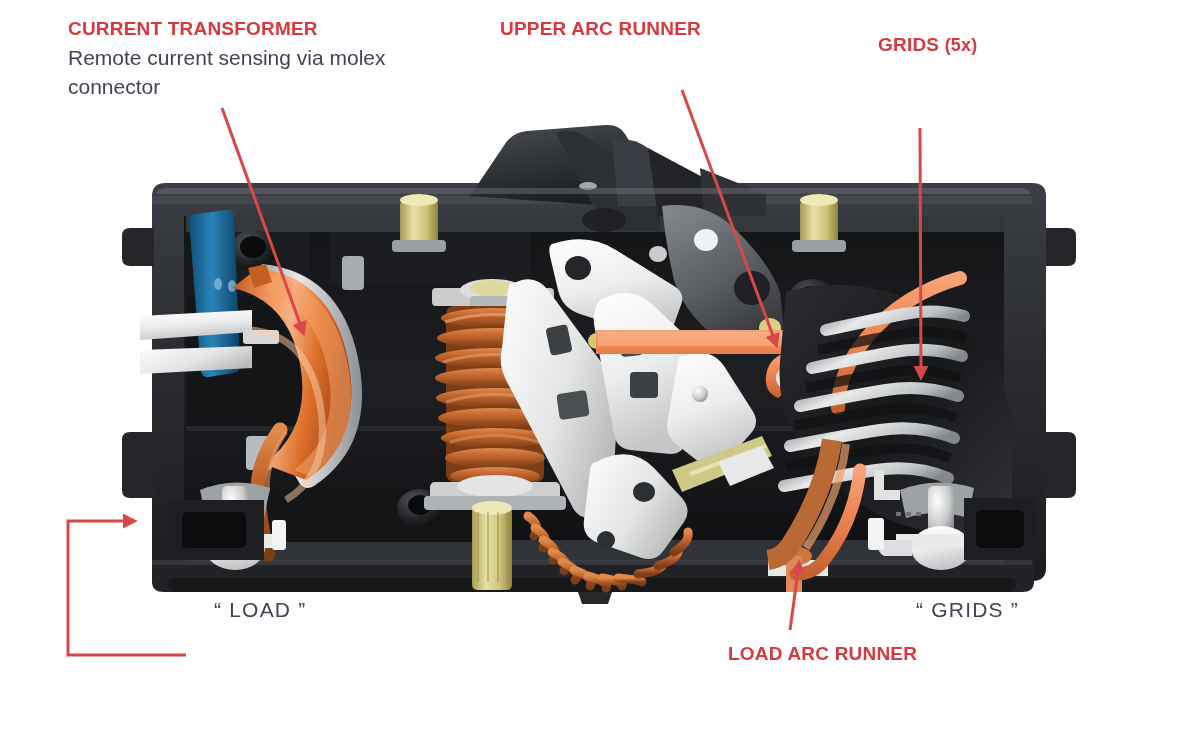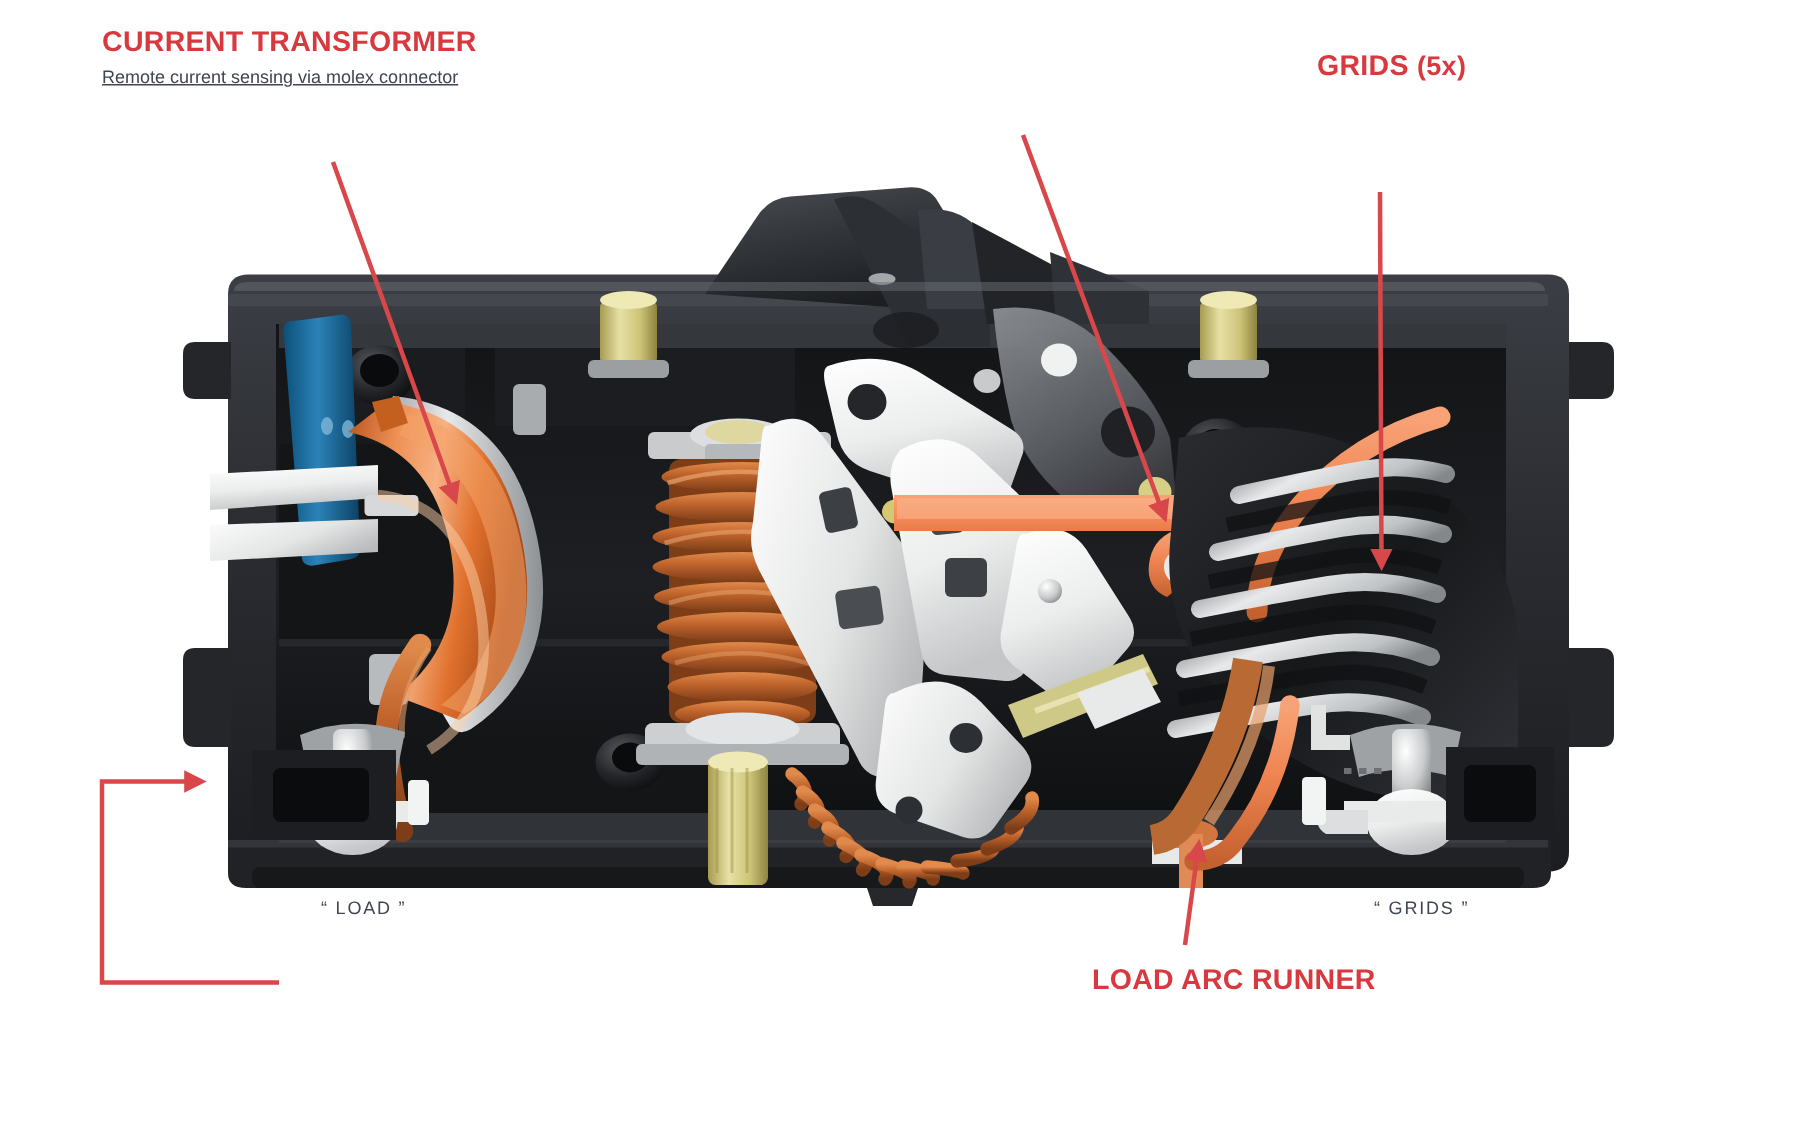--- a/index.html
+++ b/index.html
@@ -27,38 +27,37 @@
     color: #d8393f;
     letter-spacing: 0.2px;
     line-height: 1.15;
     margin: 0 0 3px 0;
     white-space: nowrap;
   }
   .callout .c-title .sub {
     font-size: 18px;
   }
   .callout .c-body {
-    font-size: 12px;
+    font-size: 21px;
     font-weight: normal;
     color: #3f4551;
     line-height: 1.4;
     margin: 0;
-    text-decoration: underline;
   }
 
   #callout-current-transformer { left: 68px;  top: 18px;  width: 330px; }
   #callout-upper-arc-runner    { left: 500px; top: 18px;  width: 250px; }
   #callout-grids               { left: 878px; top: 34px;  width: 300px; }
   #callout-terminal            { left: 196px; top: 643px; width: 330px; }
   #callout-lower-arc-runner    { left: 728px; top: 643px; width: 300px; }
 
   
   .port-label {
     position: absolute;
-    font-size: 12px;
+    font-size: 21px;
     font-weight: normal;
     color: #3f4551;
     letter-spacing: 1.2px;
     white-space: nowrap;
   }
   #label-load { left: 214px; top: 598px; }
   #label-line { left: 916px; top: 598px; }
 
   
   #breaker-artwork {
@@ -433,20 +432,21 @@
     <path d="M186 655 H68 V521 H133"></path>
   </g>
 </svg>
 
 <div class="callout" id="callout-current-transformer">
   <p class="c-title">CURRENT TRANSFORMER</p>
   <p class="c-body">Remote current sensing via molex connector</p>
 </div>
 
 <div class="callout" id="callout-upper-arc-runner">
+  <p class="c-title">UPPER ARC RUNNER</p>
 </div>
 
 <div class="callout" id="callout-grids">
   <p class="c-title">
     <span>GRIDS</span>
     <span class="sub">(5x)</span>
   </p>
 </div>
 
 <div class="callout" id="callout-terminal">

